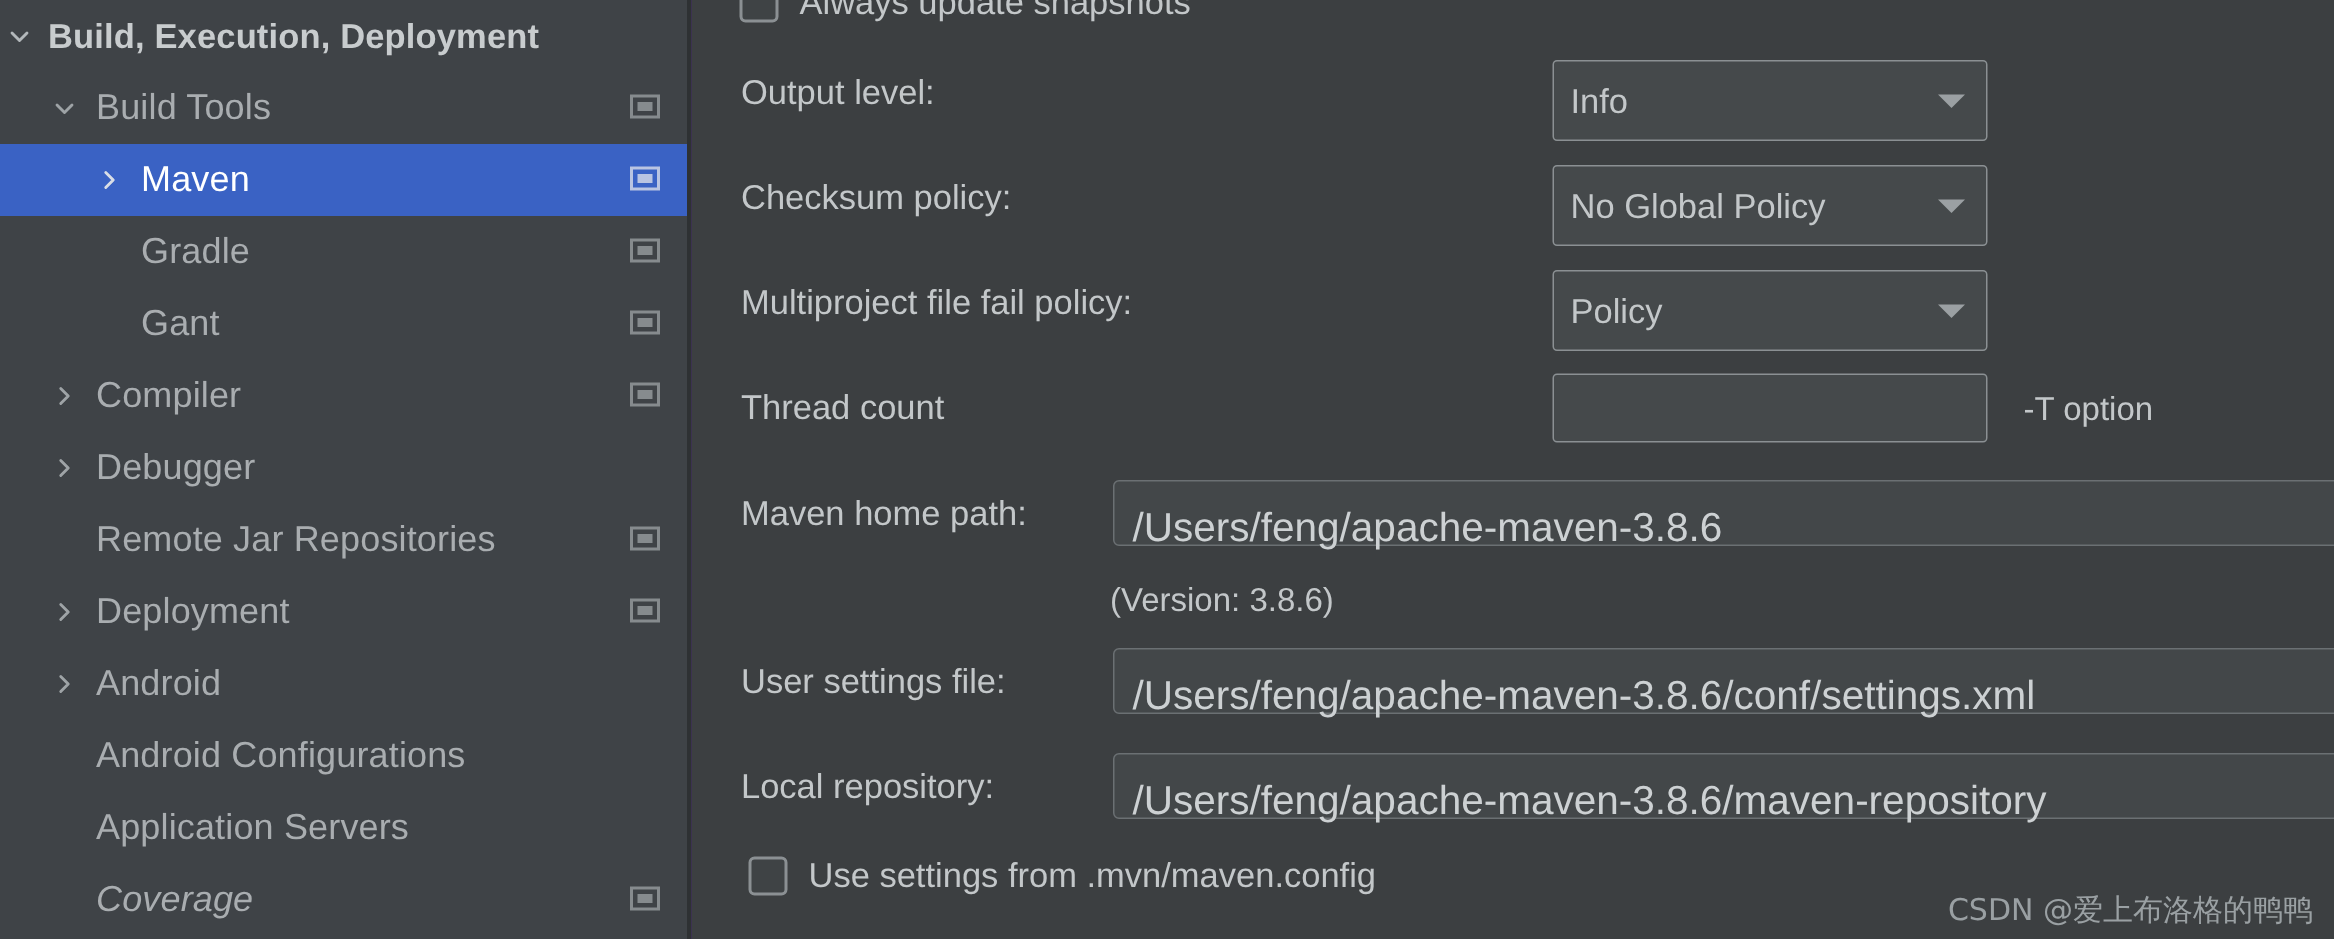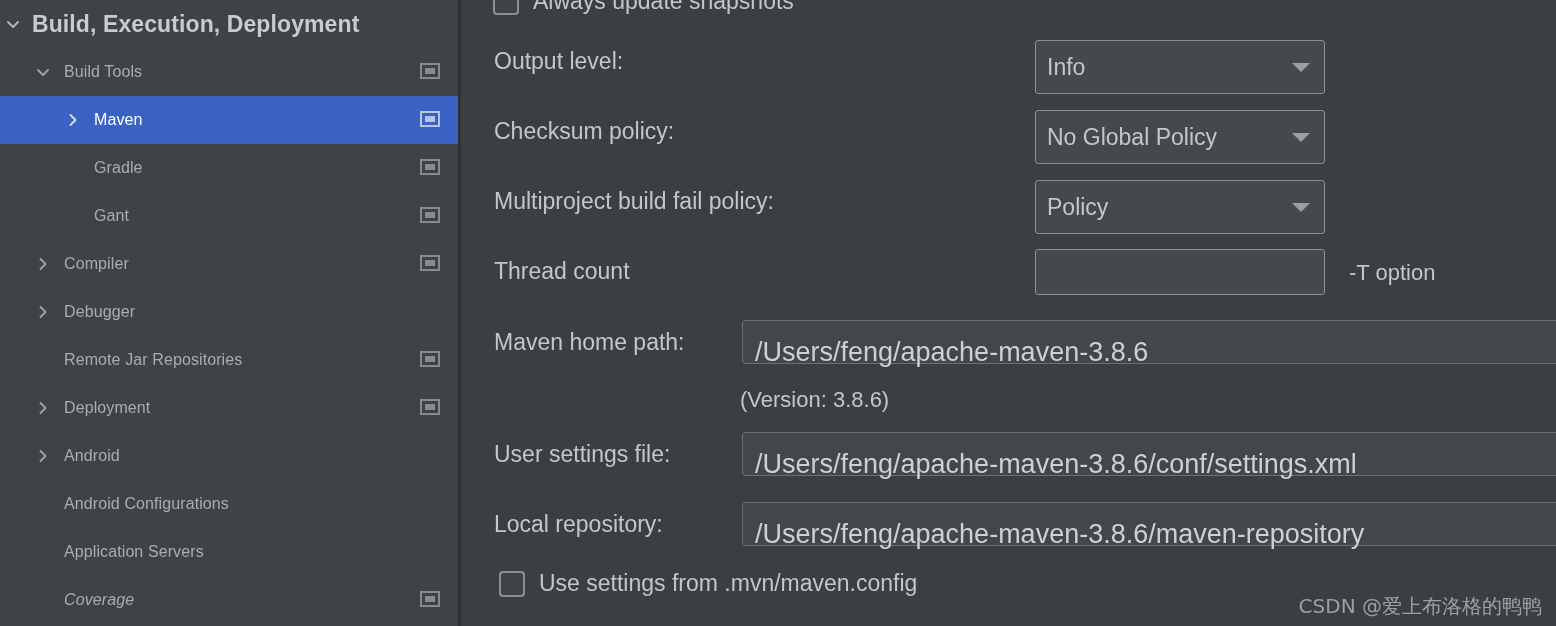--- a/index.html
+++ b/index.html
@@ -50,21 +50,21 @@
   .tree-chevron {
     position: absolute;
     width: 22px; height: 22px;
     display: flex; align-items: center; justify-content: center;
   }
   .tree-chevron svg { display: block; }
   .tree-label {
     position: absolute;
     white-space: nowrap;
     color: #a9adb0;
-    font-size: 16px;
+    font-size: 24px;
     letter-spacing: 0.1px;
   }
   .tree-row.root > .tree-label {
     color: #c8ccce;
     font-weight: bold;
     font-size: 23px;
   }
   .tree-row.selected > .tree-label { color: #ffffff; }
   .tree-icon {
     position: absolute;
@@ -345,21 +345,21 @@
       <span class="combo-value">Info</span>
       <span class="combo-arrow"></span>
     </div>
 
     <div class="field-label" style="left:33px; top:118px;">Checksum policy:</div>
     <div class="combo" style="left:574px; top:110px; width:290px;">
       <span class="combo-value">No Global Policy</span>
       <span class="combo-arrow"></span>
     </div>
 
-    <div class="field-label" style="left:33px; top:188px;">Multiproject build fail policy:</div>
+    <div class="field-label" style="left:33px; top:188px;">Multiproject file fail policy:</div>
     <div class="combo" style="left:574px; top:180px; width:290px;">
       <span class="combo-value">Policy</span>
       <span class="combo-arrow"></span>
     </div>
 
     <div class="field-label" style="left:33px; top:258px;">Thread count</div>
     <div class="textinput" style="left:574px; top:249px; width:290px;">
       <span class="tv"></span>
     </div>
     <div class="static-note" style="left:888px; top:260px;">-T option</div>

